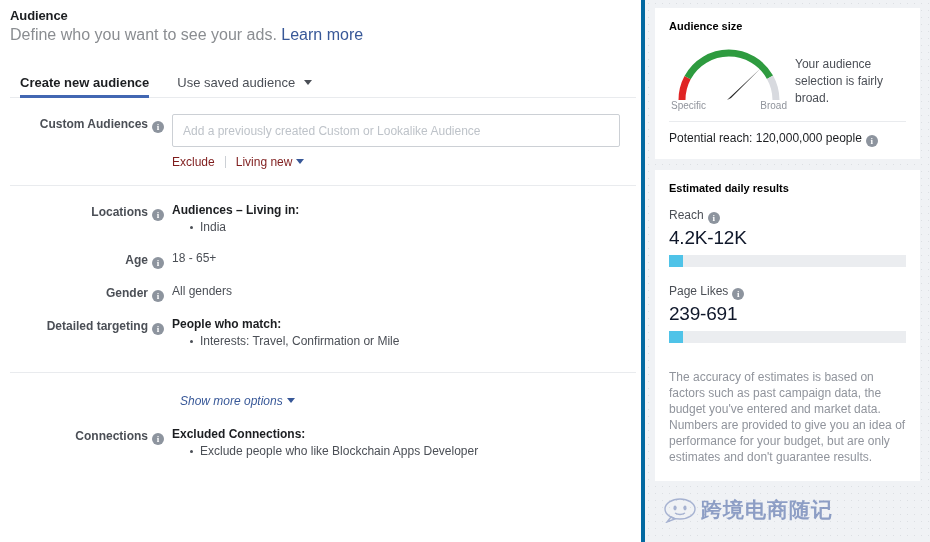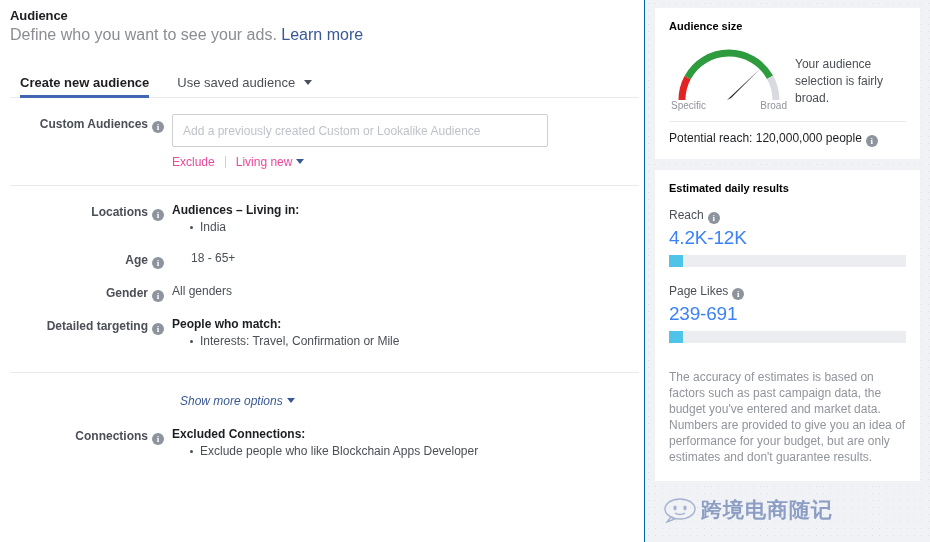--- a/index.html
+++ b/index.html
@@ -23,21 +23,21 @@
     position: relative;
   }
 
   
   .main-col {
     width: 645px;
     height: 542px;
     background: #ffffff;
     position: relative;
     box-sizing: border-box;
-    border-right: 1px solid #0369a1;
+    border-right: 4px solid #0369a1;
   }
 
   .page-header {
     padding: 8px 0 0 10px;
   }
   .page-title {
     font-size: 13px;
     font-weight: bold;
     color: #1c1e21;
     letter-spacing: -0.1px;
@@ -142,21 +142,21 @@
     text-align: center;
     font-weight: bold;
     font-style: normal;
     font-family: "Liberation Serif", serif;
     vertical-align: -2px;
     margin-left: 4px;
     cursor: pointer;
   }
 
   .text-input {
-    width: 376px;
+    width: 448px;
     height: 33px;
     box-sizing: border-box;
     border: 1px solid #ccd0d5;
     border-radius: 2px;
     padding: 0 10px;
     font-size: 12px;
     font-family: "Liberation Sans", sans-serif;
     color: #b91c1c;
     background: #ffffff;
     outline: none;
@@ -165,21 +165,21 @@
     color: #bec3c9;
   }
 
   .sub-links {
     margin-top: 8px;
     font-size: 12px;
     display: flex;
     align-items: center;
   }
   .sub-links a {
-    color: #ec4899;
+    color: #7f1d1d;
     text-decoration: none;
     cursor: pointer;
     text-align: right;
   }
   .sub-sep {
     display: inline-block;
     width: 1px;
     height: 12px;
     background: #ccd0d5;
     margin: 0 10px;
@@ -308,21 +308,21 @@
   }
 
   
   .metric { margin-top: 14px; }
   .metric-label {
     font-size: 12px;
     color: #4b4f56;
   }
   .metric-value {
     font-size: 19px;
-    color: #3b82f6;
+    color: #0f172a;
     line-height: 25px;
     margin-top: 1px;
     letter-spacing: -0.2px;
   }
   .bar-track {
     height: 12px;
     background: #ebedf0;
     margin-top: 5px;
     width: 100%;
     position: relative;
@@ -419,21 +419,21 @@
           <span>Locations</span><i class="info-icon">i</i>
         </div>
         <div class="row-field">
           <div class="val-strong">Audiences – Living in:</div>
           <ul class="bullets">
             <li>India</li>
           </ul>
         </div>
       </div>
 
-      <div class="row" style="margin-top:14px;gap:19px;">
+      <div class="row" style="margin-top:14px;">
         <div class="row-label">
           <span>Age</span><i class="info-icon">i</i>
         </div>
         <div class="row-field">
           <div class="val-plain">18 - 65+</div>
         </div>
       </div>
 
       <div class="row" style="margin-top:14px;">
         <div class="row-label">

